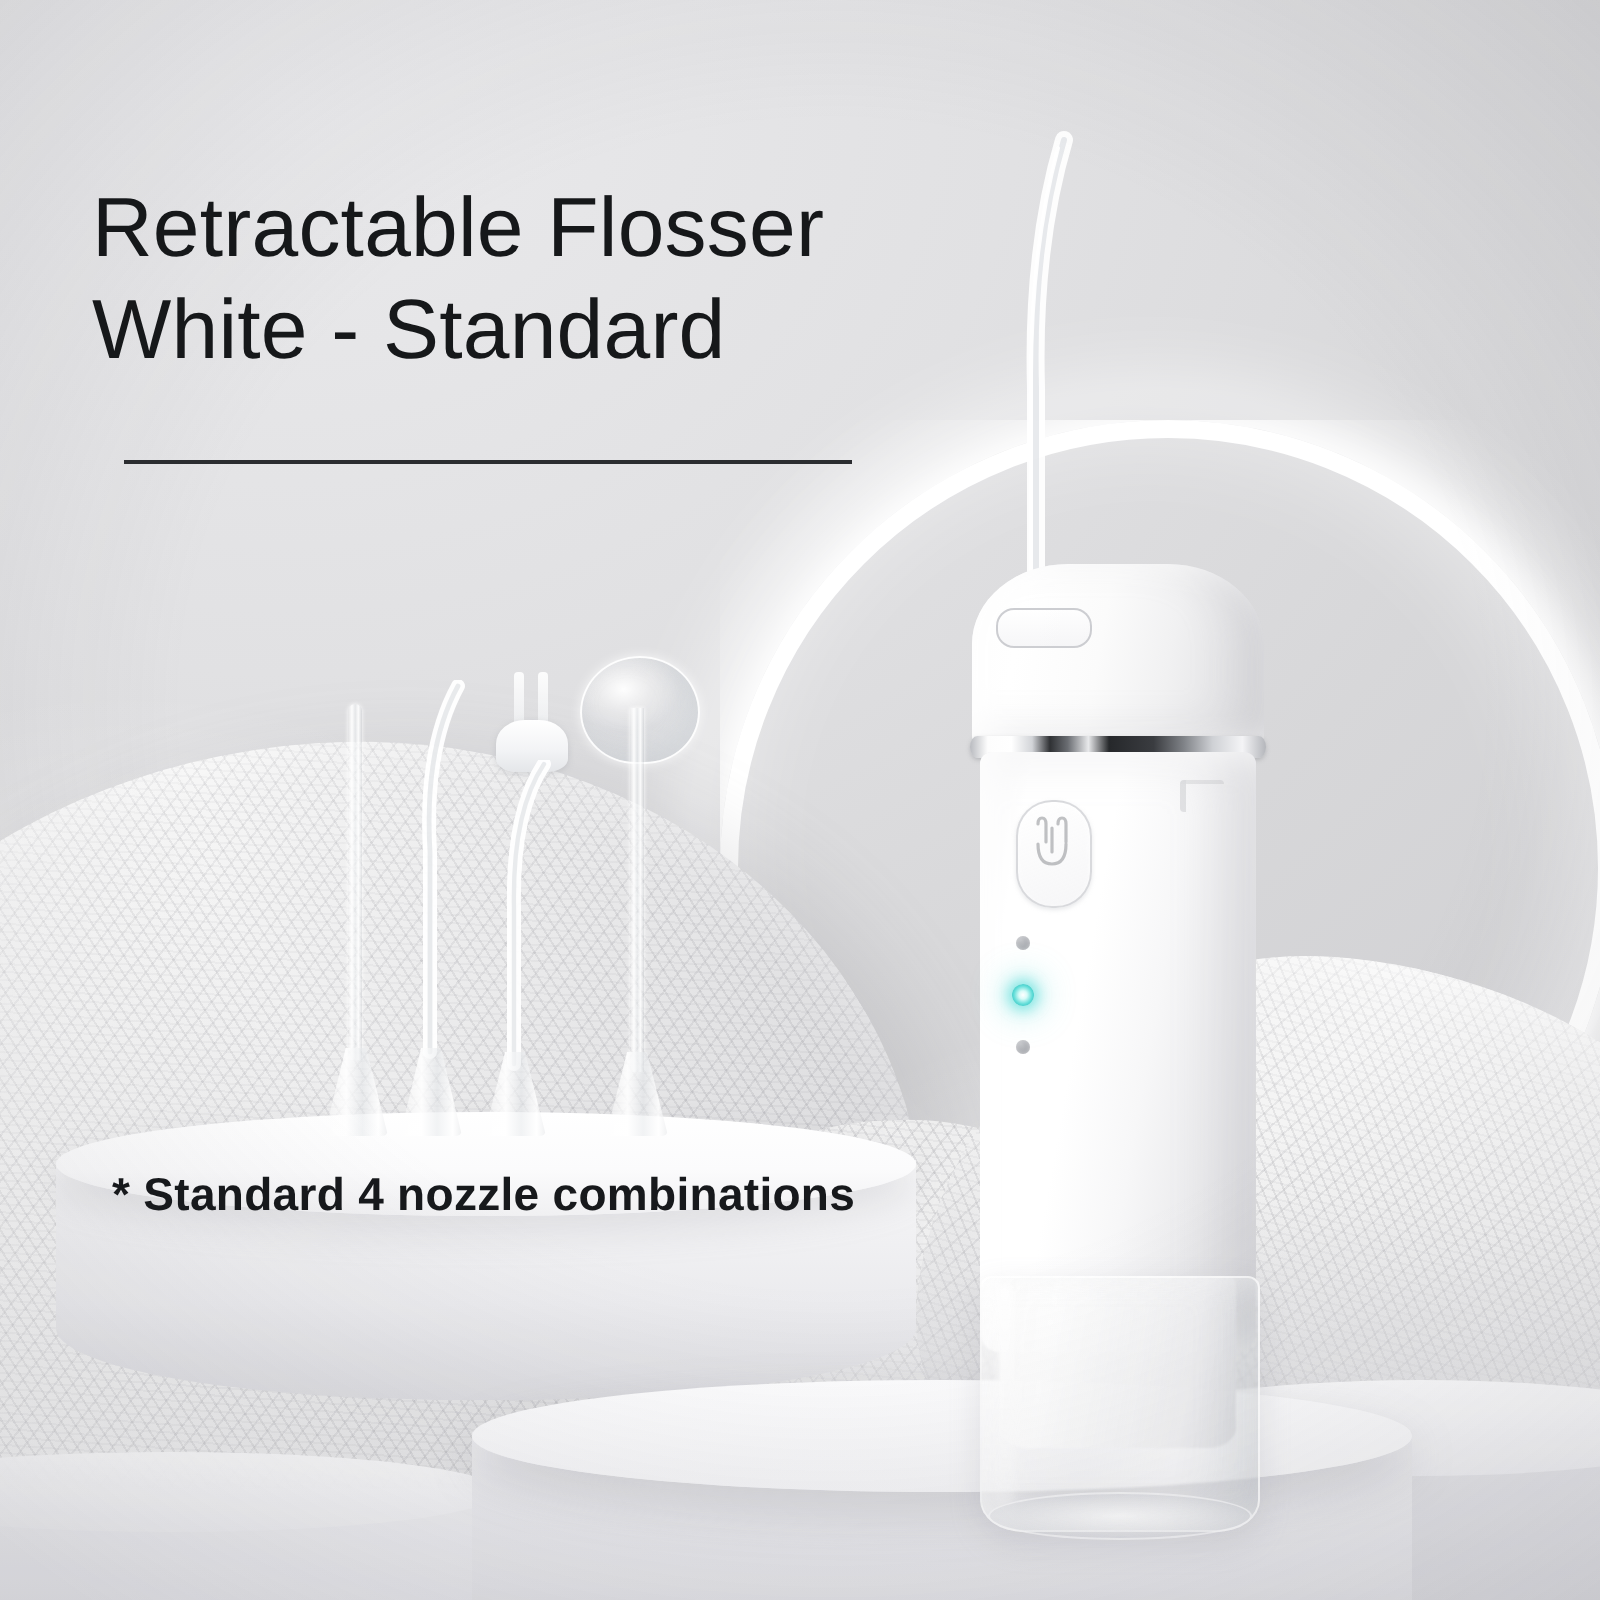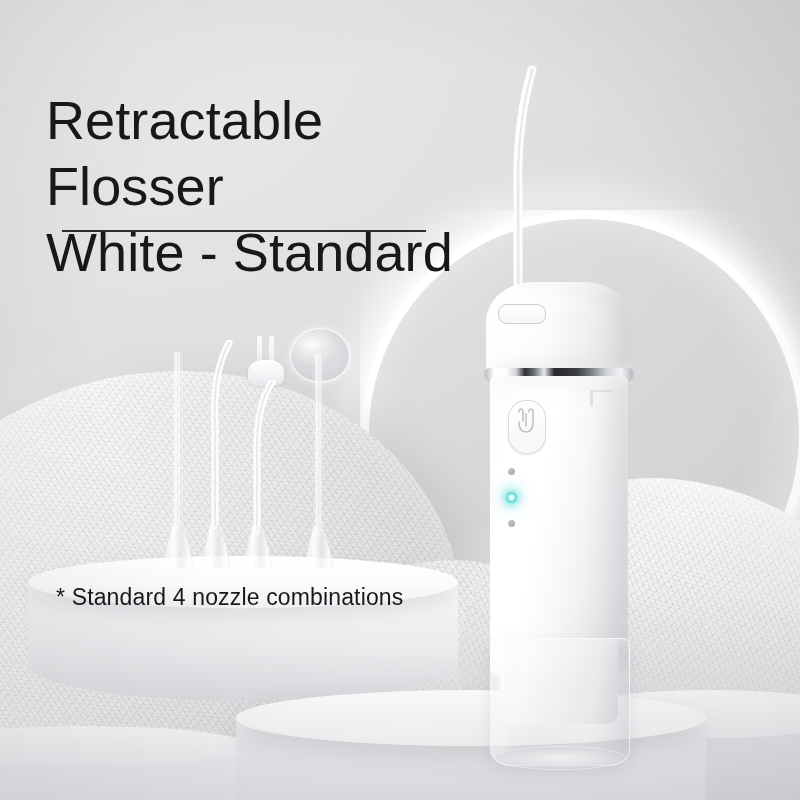--- a/index.html
+++ b/index.html
@@ -337,21 +337,21 @@
   }
 
   
   .dev-nozzle { position: absolute; left: 470px; top: 62px; width: 130px; height: 240px; }
 
   
   .headline {
     position: absolute;
     left: 46px; top: 88px;
     width: 470px;
-    font-size: 54px;
+    font-size: 42px;
     line-height: 1.22;
     color: #16181a;
     letter-spacing: .1px;
     white-space: pre-line;
   }
   .divider {
     position: absolute;
     left: 62px; top: 230px;
     width: 364px; height: 2px;
     background: #2b2d30;
@@ -364,20 +364,21 @@
     line-height: 1.42;
     color: #1b1d20;
     white-space: pre-line;
   }
   .footnote {
     position: absolute;
     left: 56px; top: 584px;
     font-size: 23px;
     color: #17191c;
     letter-spacing: .15px;
+    font-weight: bold;
   }
 </style>
 </head>
 <body>
 
 <div id="stage">
 
   <div class="bg-base"></div>
   <div class="bg-sheen"></div>
 

